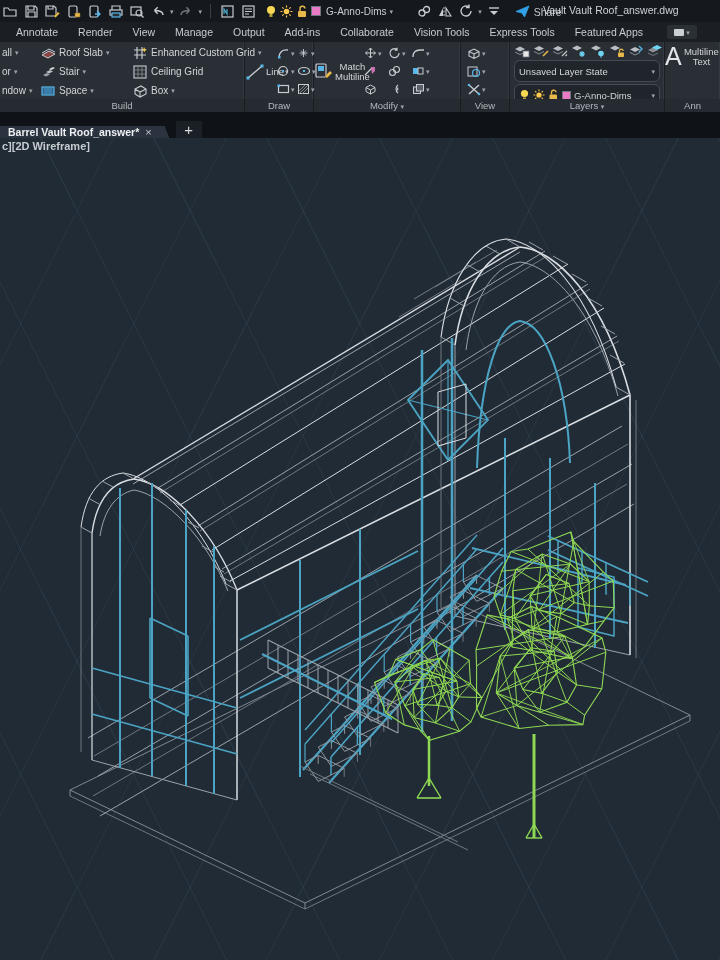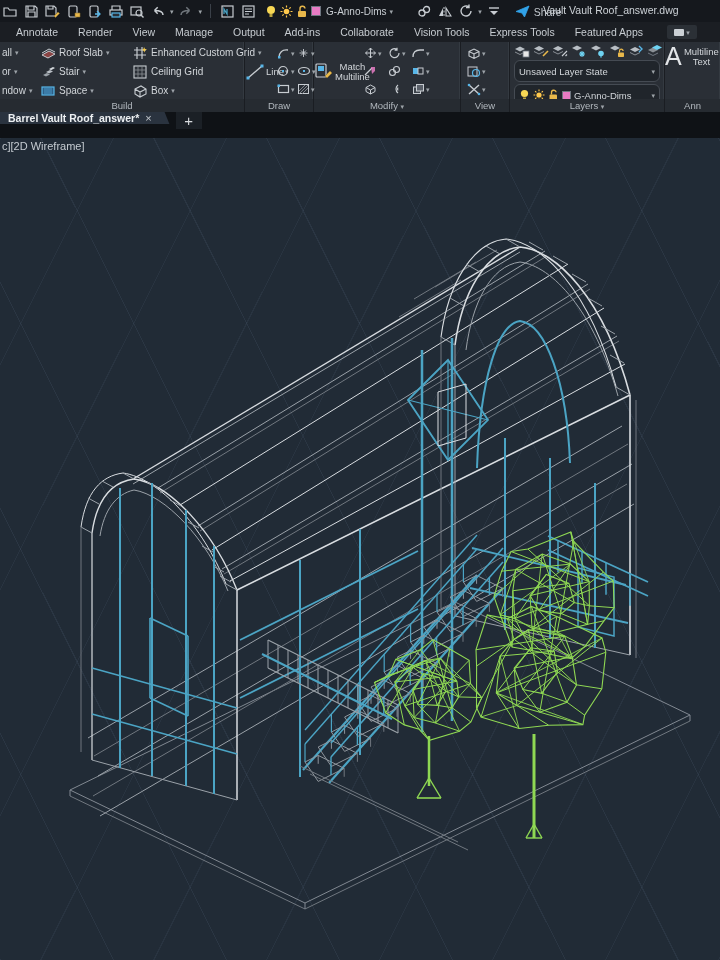--- a/index.html
+++ b/index.html
@@ -41,34 +41,34 @@
   .minigrid { display:grid; grid-template-rows:18px 18px 18px; align-content:start; padding-top:2px; }
   .mini { display:flex; align-items:center; gap:1px; padding:0 2px; }
   .lselect { width:146px; height:22px; background:#20252B; border:1px solid #454B53; border-radius:6px;
     display:flex; align-items:center; font-size:9.5px; color:#D2D6DA; padding:0 4px; gap:3px; }
   .lselect .grow { flex:1; }
 
   .annA { font-size:25px; color:#E2E5E8; line-height:1; }
 
   
   .filetabs { position:absolute; top:112px; left:0; width:720px; height:26px; background:#0F1216;
-    display:flex; align-items:flex-start; }
+    display:flex; align-items:flex-end; }
   .ftab { position:relative; background:#2A333F; color:#EDF0F2; font-size:10.5px; font-weight:bold;
     display:flex; align-items:center; padding:0 6px 0 8px; gap:6px; }
   .ftab::after { content:""; position:absolute; right:-9px; top:0; bottom:0; width:18px;
     background:#2A333F; transform:skewX(22deg); }
   .ftab .x { position:relative; z-index:2; color:#C6CBD0; font-size:11px; font-weight:normal; }
   .plusbtn { margin-left:18px; width:26px; display:flex; align-items:center; justify-content:center;
     color:#D8DBDE; font-size:15px; background:#1B2026; }
   .slantline { width:14px; position:relative; }
   .slantline::before { content:""; position:absolute; left:6px; top:2px; bottom:2px; width:1px;
     background:#39414B; transform:skewX(22deg); }
 
   
-  .canvas { position:absolute; top:138px; left:0; width:720px; height:822px; }
+  .canvas { position:absolute; top:138px; left:0; width:720px; height:822px;font-weight:bold; }
   .canvas .grid { position:absolute; inset:0;
     background-image:
       repeating-linear-gradient(63.4deg, rgba(135,160,195,0.09) 0px, rgba(135,160,195,0.09) 1px, transparent 1px, transparent 101px),
       repeating-linear-gradient(116.6deg, rgba(135,160,195,0.07) 0px, rgba(135,160,195,0.07) 1px, transparent 1px, transparent 101px); }
   .vplabel { position:absolute; top:2px; left:2px; font-size:11px; color:#C5CBD1; z-index:5; }
   #model { position:absolute; inset:0; }
 </style>
 </head>
 <body>
 

